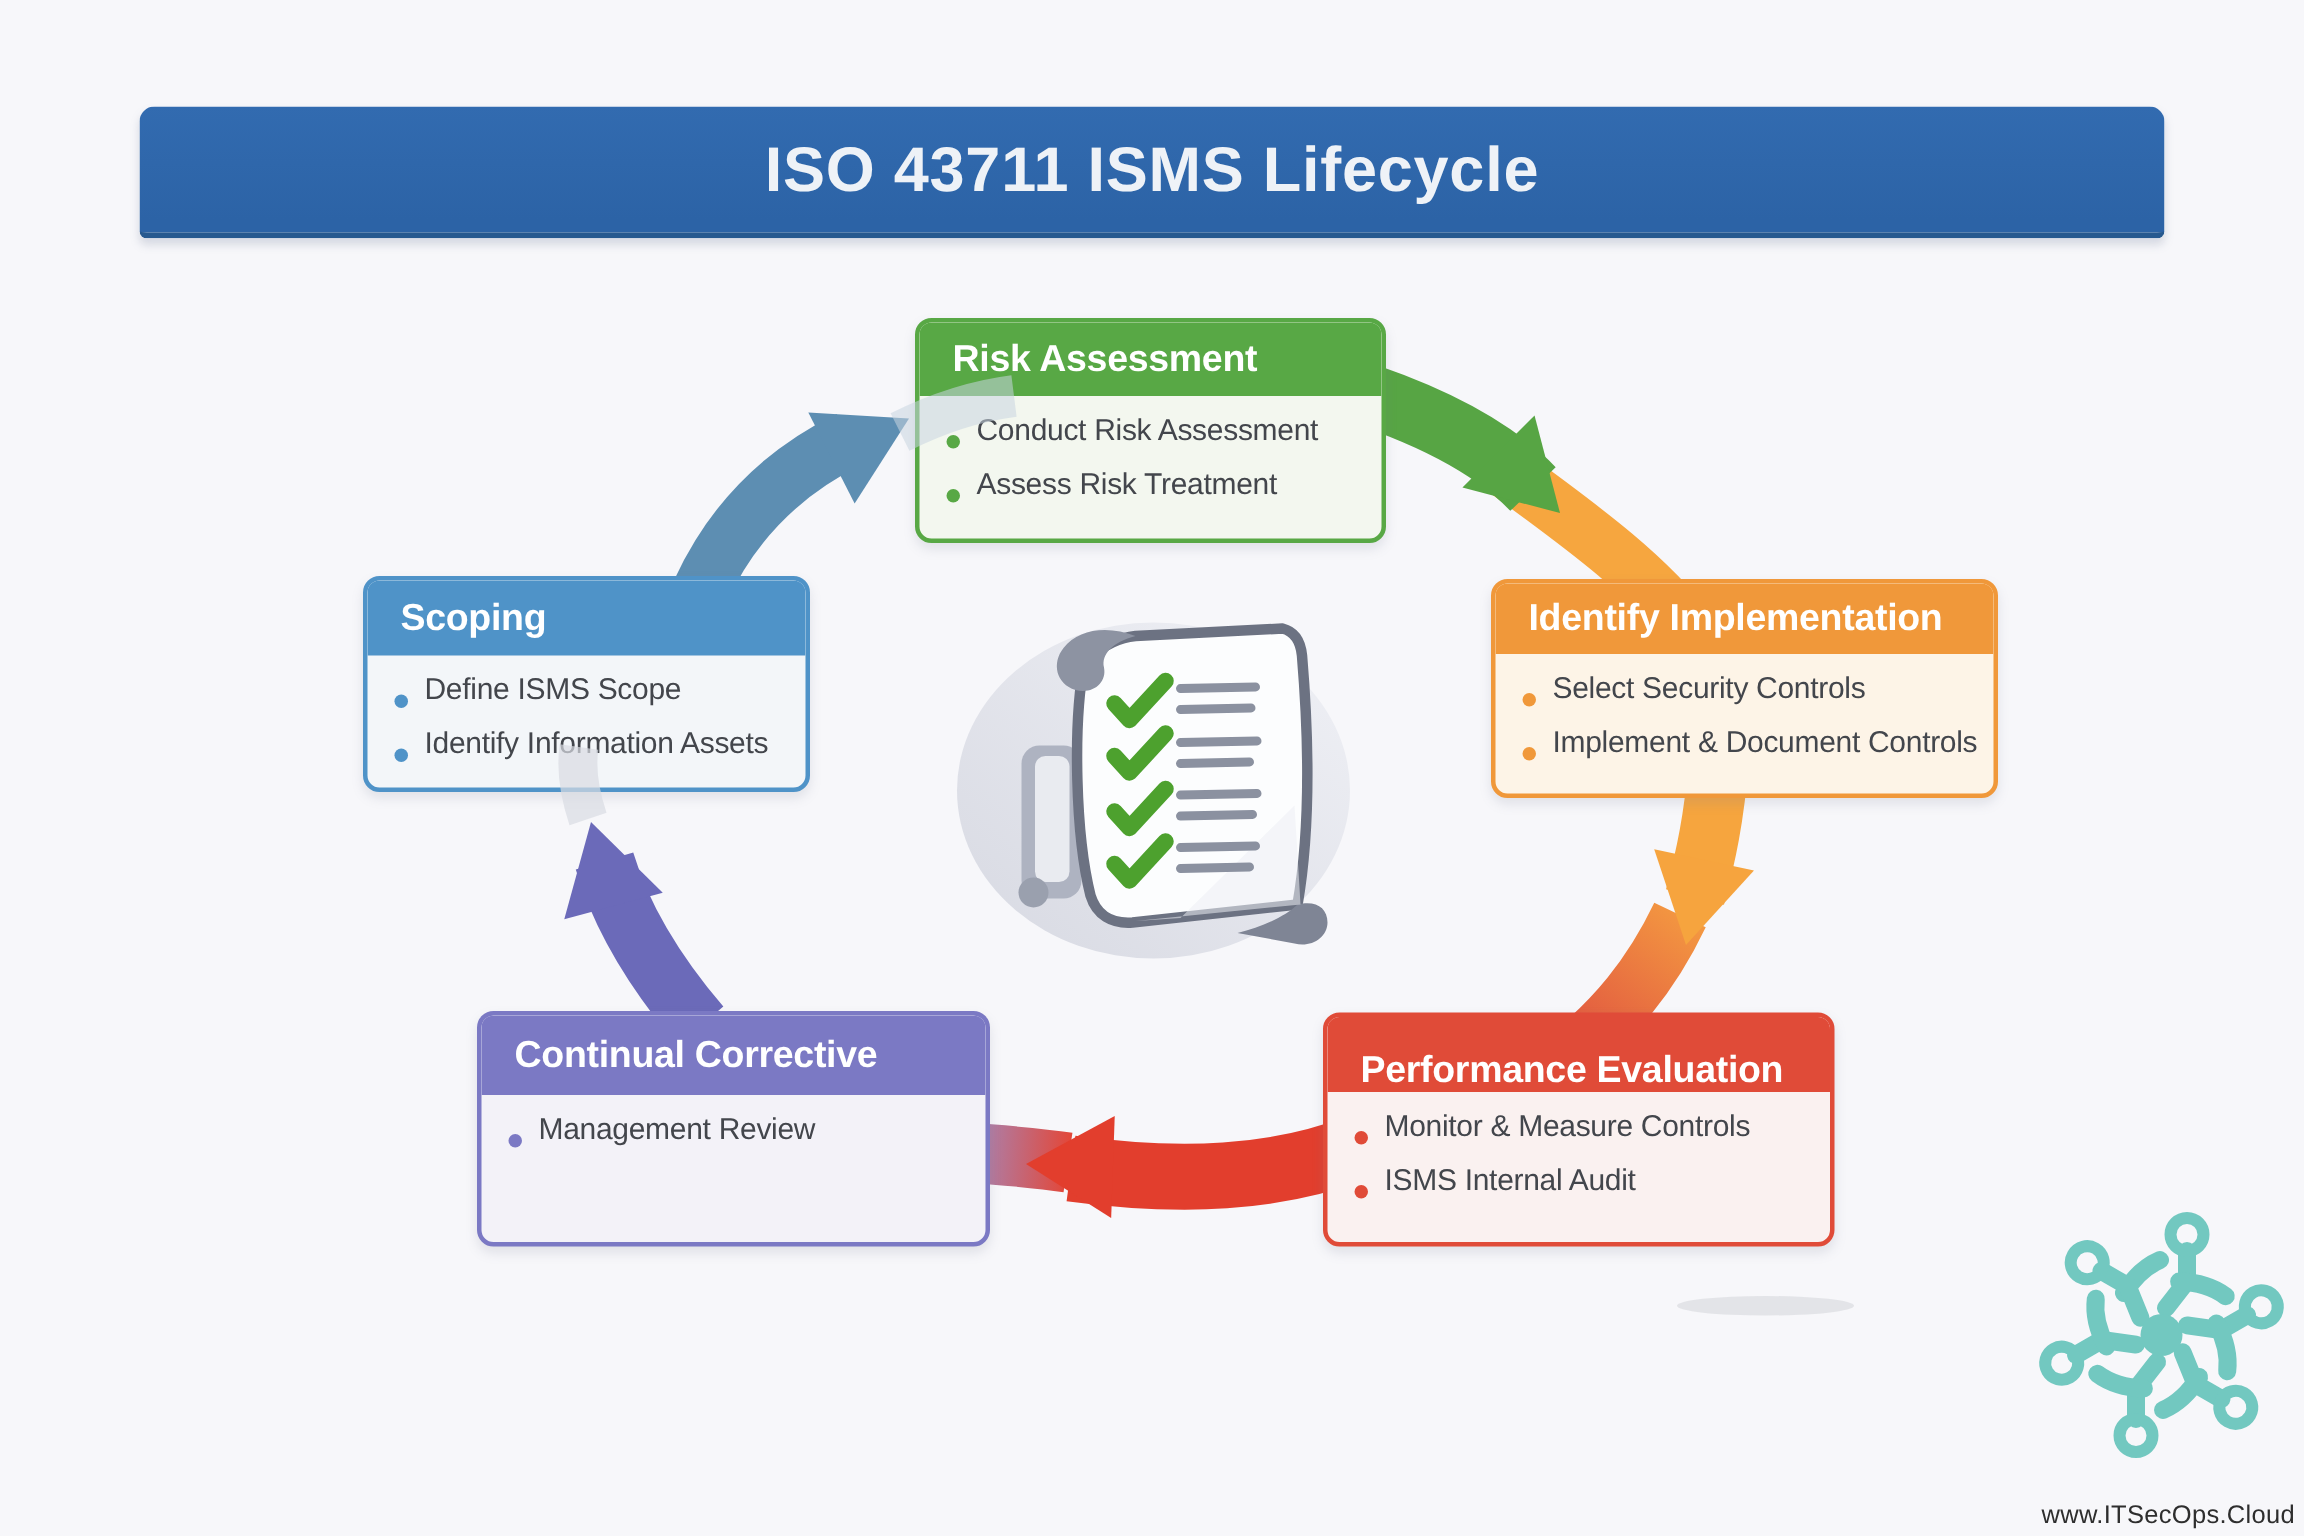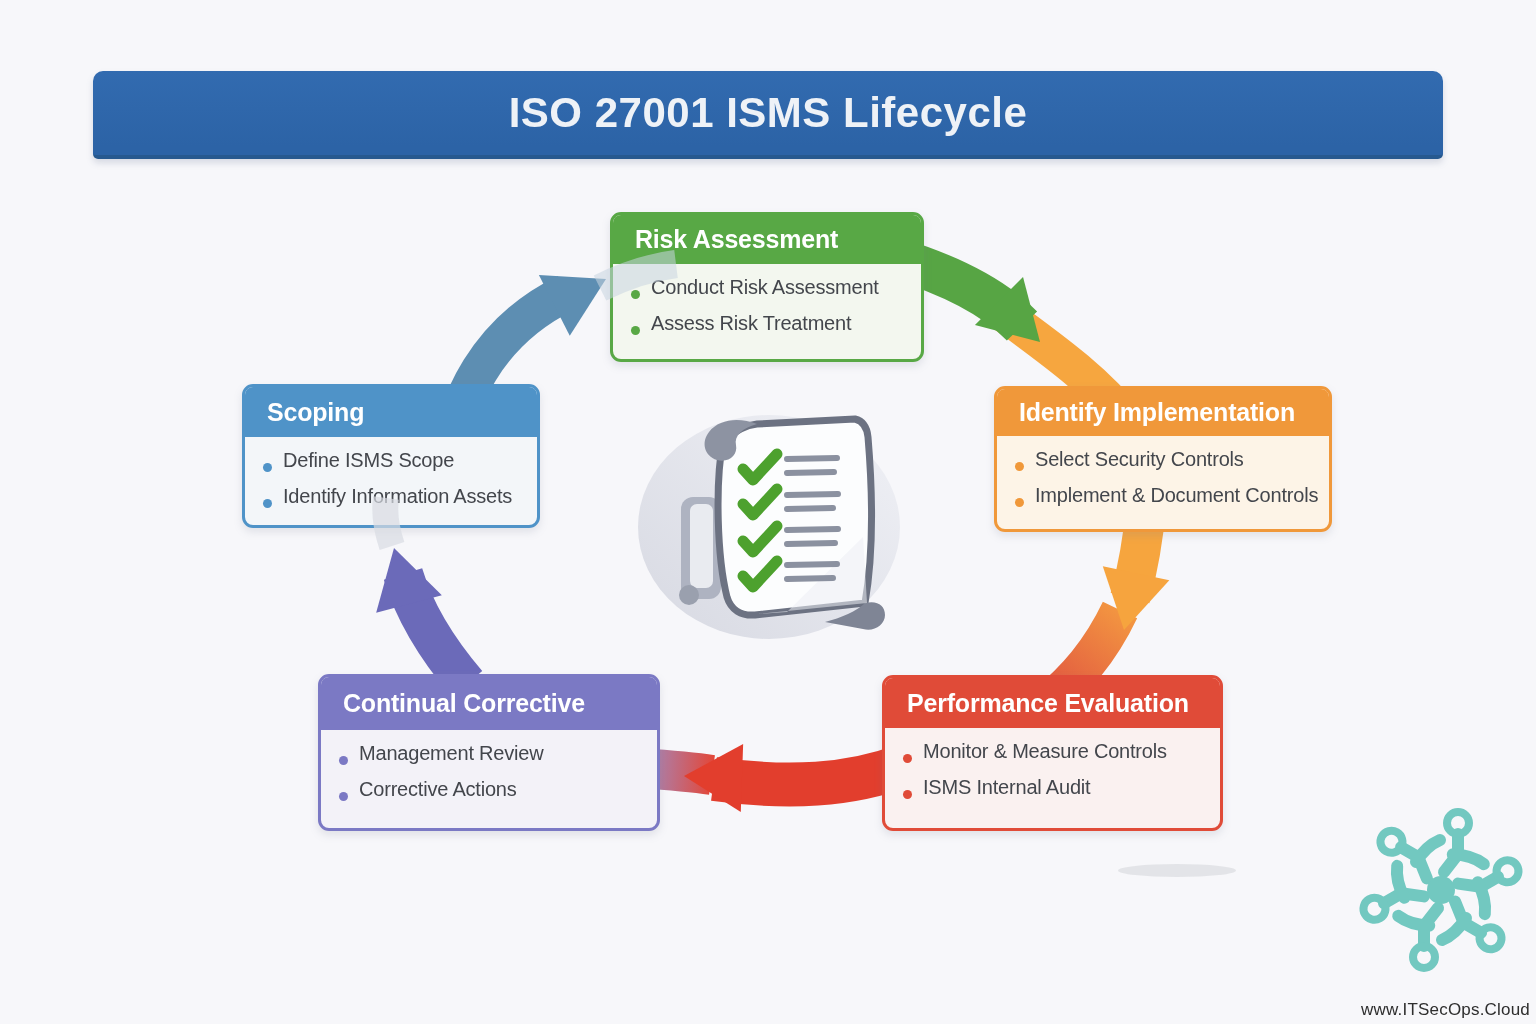--- a/index.html
+++ b/index.html
@@ -44,21 +44,21 @@
     width:9px;height:9px;border-radius:50%;background:var(--c);
     margin-right:11px;flex:0 0 auto;
   }
   .s-scoping   {left:242px;top:384px;width:298px;height:144px;}
   .s-scoping .hdr{height:50px;}
   .s-risk      {left:610px;top:212px;width:314px;height:150px;}
   .s-risk .hdr{height:49px;}
   .s-controls  {left:994px;top:386px;width:338px;height:146px;}
   .s-controls .hdr{height:47px;}
   .s-perf      {left:882px;top:675px;width:341px;height:156px;}
-  .s-perf .hdr{height:50px;}
+  .s-perf .hdr{height:50px;align-items:flex-end;}
   .s-continual {left:318px;top:674px;width:342px;height:157px;}
   .s-continual .hdr{height:53px;}
   
   .centericon{position:absolute;left:637px;top:407px;z-index:1;}
   
   .logo{position:absolute;left:1356px;top:798px;z-index:2;}
   .watermark{
     position:absolute;right:6px;bottom:4px;z-index:3;
     font-size:17px;color:#2e2e2e;letter-spacing:.2px;
   }
@@ -66,21 +66,21 @@
     position:absolute;left:1118px;top:864px;width:118px;height:13px;z-index:0;
     background:#dcdde2;border-radius:50%;opacity:.75;
   }
 </style>
 </head>
 <body>
 
 <div class="canvas">
 
   <header class="titlebar">
-    <h1>ISO 27001 ISMS Lifecycle</h1>
+    <h1>ISO 43711 ISMS Lifecycle</h1>
   </header>
 
   <svg class="arrows" width="1536" height="1024" viewBox="0 0 1536 1024">
     <defs>
       <linearGradient id="gradOR" gradientUnits="userSpaceOnUse" x1="1125" y1="605" x2="1050" y2="700">
         <stop offset="0" stop-color="#f49a41"></stop>
           <stop offset="1" stop-color="#e05340"></stop>
       </linearGradient>
       <linearGradient id="gradRP" gradientUnits="userSpaceOnUse" x1="636" y1="770" x2="712" y2="776">
         <stop offset="0" stop-color="#9a92cf"></stop>
@@ -185,24 +185,20 @@
   </section>
 
   <section class="stage s-continual" style="--c: #7b79c4; --b: #f3f2f8;">
     <div class="hdr">
       <span>Continual Corrective</span>
     </div>
     <ul>
       <li>
           <span class="dot"></span>
           <span>Management Review</span>
-        </li>
-      <li>
-          <span class="dot"></span>
-          <span>Corrective Actions</span>
         </li>
     </ul>
   </section>
 
   <svg class="ghosts" width="1536" height="1024" viewBox="0 0 1536 1024">
     <path d="M 600 288 C 628 274 652 267 676 264" fill="none" stroke="#c9d6e0" stroke-width="28" opacity="0.55"></path>
     <path d="M 392 546 C 386 528 384 512 386 498" fill="none" stroke="#d8dbe2" stroke-width="26" opacity="0.7"></path>
   </svg>
 
   <svg class="centericon" width="268" height="242" viewBox="0 0 268 242">

